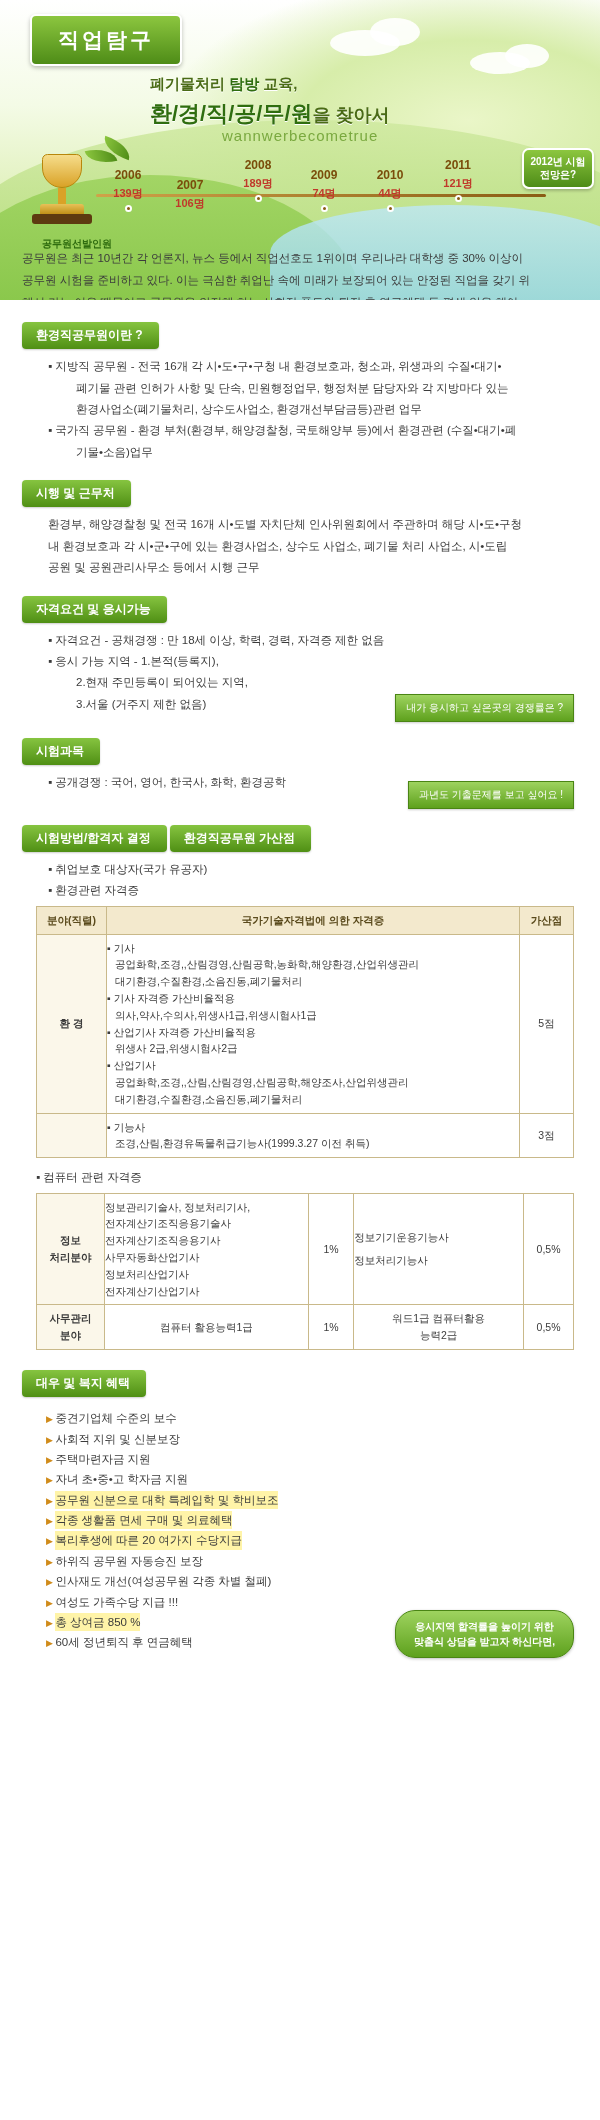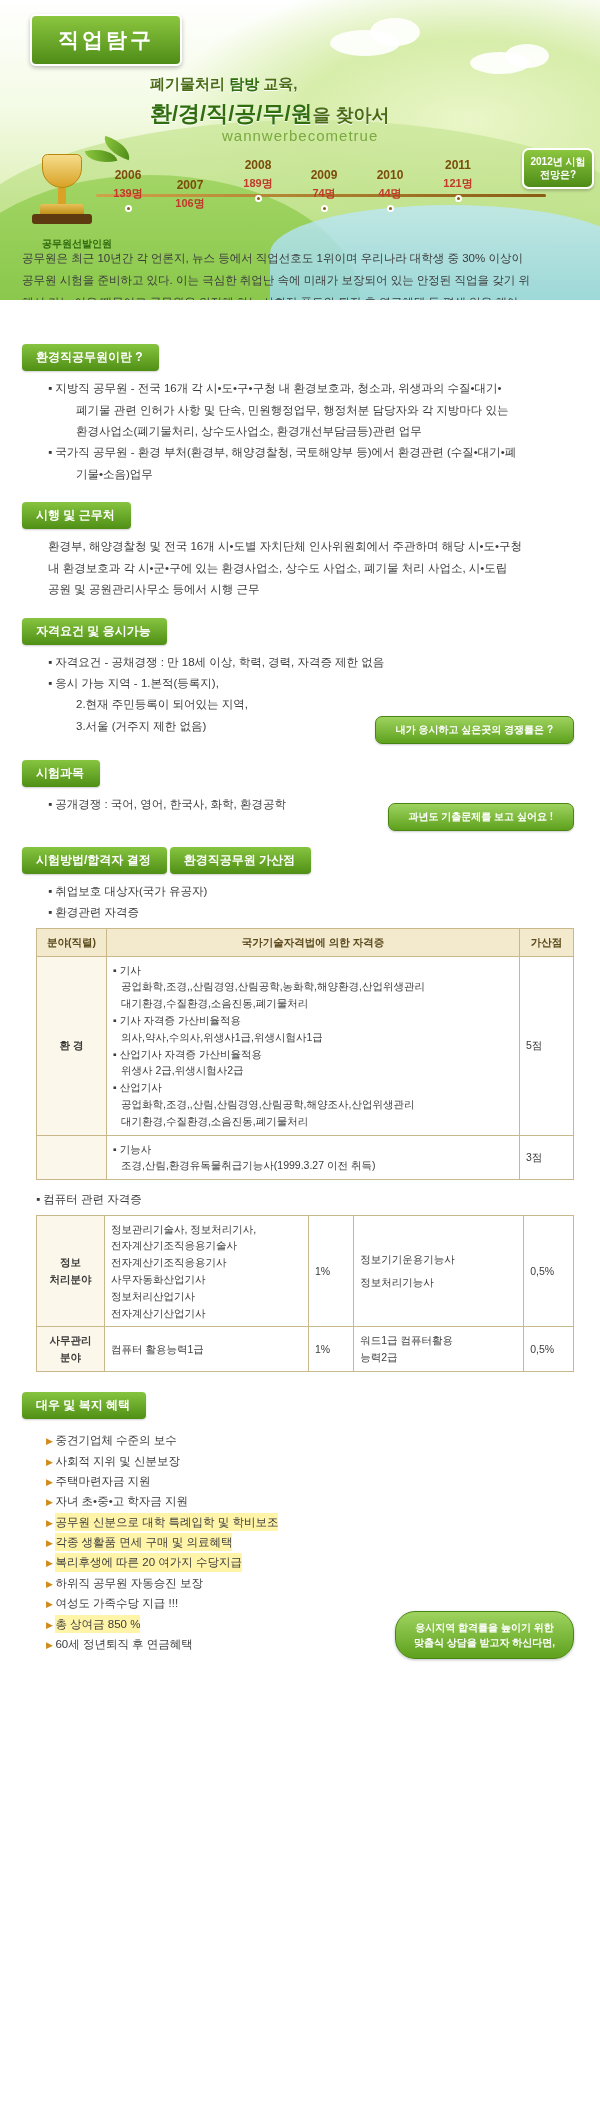--- a/index.html
+++ b/index.html
@@ -138,62 +138,62 @@
   }
 
   .intro-box {
     position:absolute; left:22px; top:248px; width:556px;
     font-size:11.5px; color:#3b3b3b; line-height:1.75;
     text-align:justify;
   }
   .intro-box p { margin:0 0 2px 0; }
 
   
-  .content { padding:6px 22px 26px 22px;margin-top:22px; }
+  .content { padding:6px 22px 26px 22px; }
   .sec-head {
     display:inline-block;
     margin:16px 0 8px 0;
     padding:4px 16px 4px 14px;
     background:linear-gradient(to bottom,#86c440,#4f8f14);
     color:#fff; font-size:12px; font-weight:bold;
     border-radius:4px;
     box-shadow:0 1px 2px rgba(0,0,0,.2);
   }
   .sec-body { padding:0 4px 0 14px; font-size:11.5px; color:#3b3b3b; }
   .sec-body p { margin:0 0 3px 0; }
   .indent1 { padding-left:12px; }
   .indent3 { padding-left:40px; }
   .hl { background:#fff4a8; }
 
   .callout {
     display:inline-block;
-    padding:5px 20px;
+    padding:5px 10px;
     background:linear-gradient(to bottom,#9ed35f,#5ea11d);
     border:1px solid #4a8514;
-    border-radius:7px;
-    color:#fff; font-size:10px; font-weight:bold;
+    border-radius:0;
+    color:#fff; font-size:10px; font-weight:normal;
     box-shadow:0 1px 2px rgba(0,0,0,.2);
   }
   .callout-right { float:right; margin:-22px 0 0 0; }
   .clearfix::after { content:""; display:block; clear:both; }
 
   
   table.grid {
     border-collapse:collapse; width:100%;
     margin:6px 0 4px 0; font-size:10.5px;
   }
   table.grid th, table.grid td {
     border:1px solid #c9b98a;
-    padding:5px 6px;
+    padding:5px 0;
     vertical-align:middle;
   }
   table.grid th {
     background:#f3e9cd; color:#5a4a1c; font-weight:bold; text-align:center;
   }
-  table.grid td.ctr { text-align:left; }
+  table.grid td.ctr { text-align:center; }
   table.grid td.lbl { text-align:center; background:#fbf7ea; font-weight:bold; }
   .cert-line { display:block; }
   .cert-sub { display:block; padding-left:8px; }
 
   
   .benefit-list { list-style:none; margin:4px 0 0 0; padding:0 0 0 10px; }
   .benefit-list li { margin:2px 0; font-size:11.5px; color:#3b3b3b; }
   .benefit-list li::before { content:"▶ "; color:#d08b1a; font-size:9px; }
   .bcap { display:inline-block; }
 
@@ -412,20 +412,21 @@
     <div class="sec-body clearfix">
       <ul class="benefit-list">
         <li><span class="bcap">중견기업체 수준의 보수</span></li>
         <li><span class="bcap">사회적 지위 및 신분보장</span></li>
         <li><span class="bcap">주택마련자금 지원</span></li>
         <li><span class="bcap">자녀 초•중•고 학자금 지원</span></li>
         <li><span class="bcap hl">공무원 신분으로 대학 특례입학 및 학비보조</span></li>
         <li><span class="bcap hl">각종 생활품 면세 구매 및 의료혜택</span></li>
         <li><span class="bcap hl">복리후생에 따른 20 여가지 수당지급</span></li>
         <li><span class="bcap">하위직 공무원 자동승진 보장</span></li>
+        <li><span class="bcap">인사재도 개선(여성공무원 각종 차별 철폐)</span></li>
         <li><span class="bcap">여성도 가족수당 지급 !!!</span></li>
         <li><span class="bcap hl">총 상여금 850 %</span></li>
         <li><span class="bcap">60세 정년퇴직 후 연금혜택</span></li>
       </ul>
       <div class="bottom-callout">
         <div>응시지역 합격률을 높이기 위한</div>
         <div>맞춤식 상담을 받고자 하신다면,</div>
       </div>
     </div>
 

